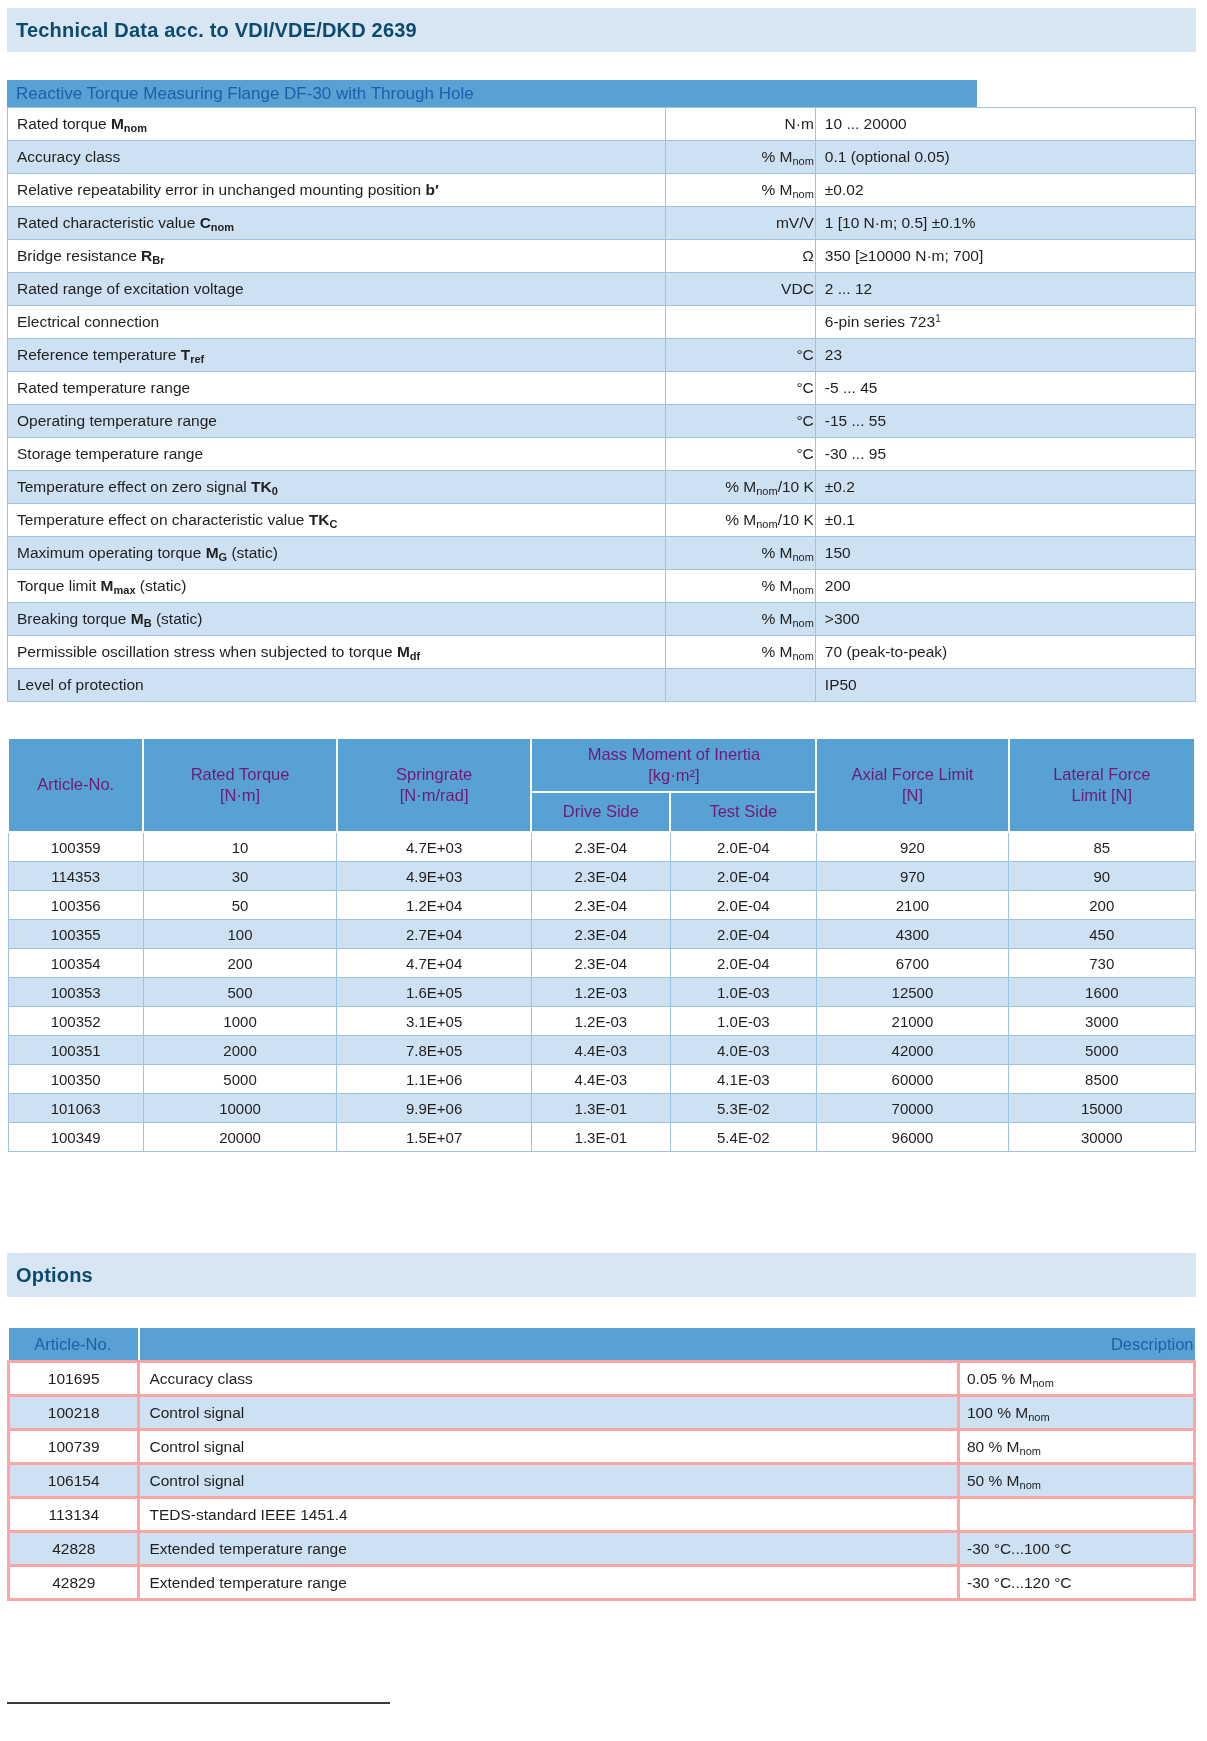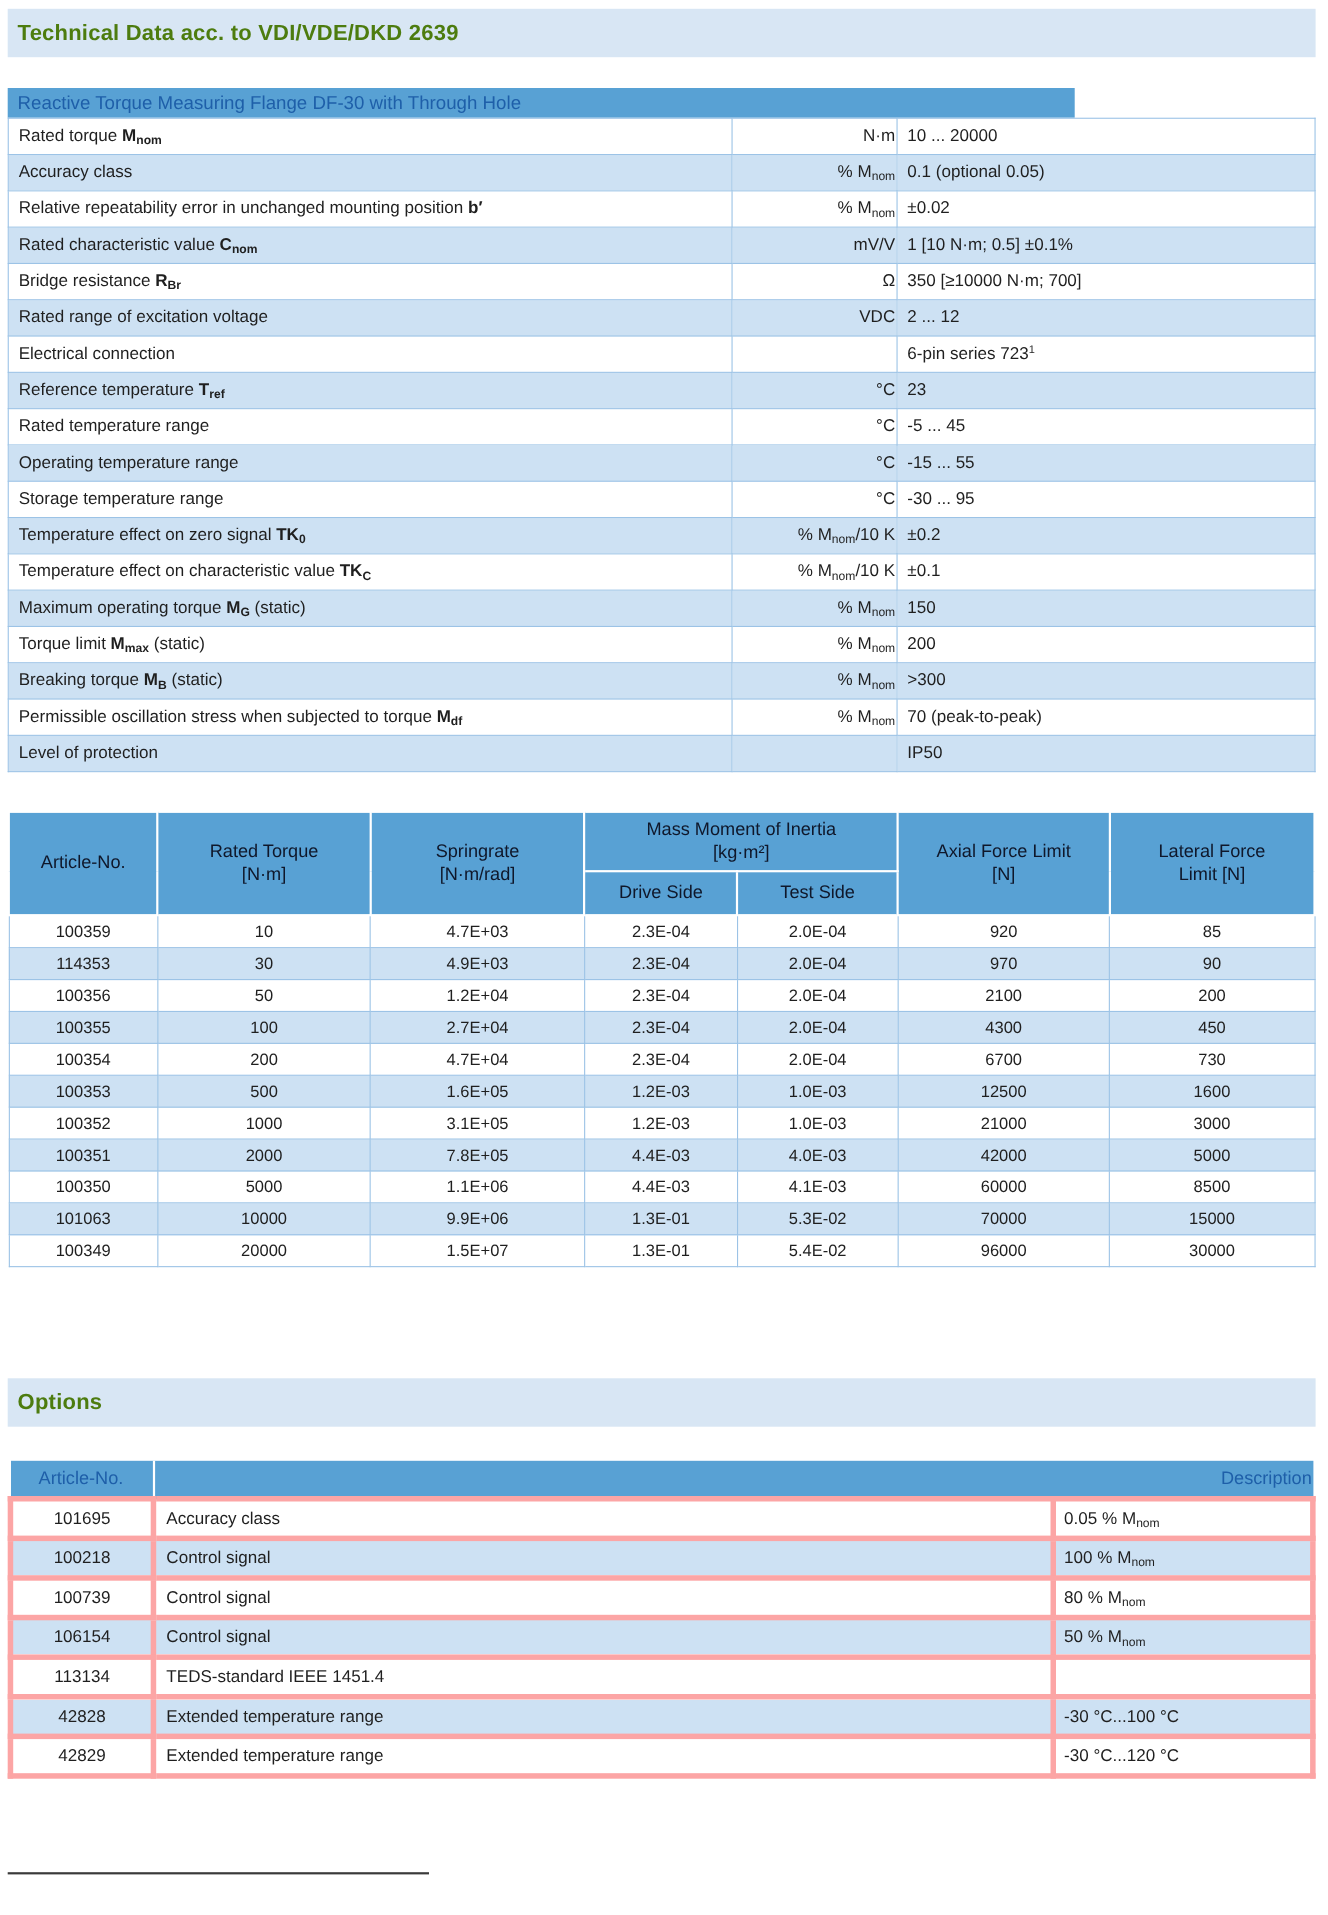--- a/index.html
+++ b/index.html
@@ -6,21 +6,21 @@
   body{
     width:1207px;height:1741px;position:relative;background:#ffffff;
     font-family:"Liberation Sans", sans-serif;color:#1f1f1f;
     -webkit-font-smoothing:antialiased;
   }
   .band{
     position:absolute;left:7px;width:1189px;height:44px;
     background:#d8e6f4;display:flex;align-items:center;
   }
   .band h1,.band h2{
-    margin:0;padding:0 0 0 9px;font-size:20px;font-weight:bold;color:#4d7c0f;letter-spacing:0.2px;
+    margin:0;padding:0 0 0 9px;font-size:20px;font-weight:bold;color:#0c4a6e;letter-spacing:0.2px;
   }
   #title-band{top:8px;}
   #options-band{top:1253px;}
 
   
   #spec-section{position:absolute;top:80px;left:7px;width:970px;}
   .table-title{
     height:27px;line-height:27px;background:#58a1d4;color:#1e5fa9;
     font-size:17px;padding-left:9px;
   }
@@ -31,39 +31,39 @@
   #spec-table td.param{padding-left:9px;}
   #spec-table td.unit{text-align:right;}
   #spec-table td.value{padding-left:9px;}
   #spec-table tr:nth-child(even){background:#cde1f3;}
   sub{font-size:11px;vertical-align:-3px;line-height:0;}
   sup{font-size:10px;vertical-align:5px;line-height:0;}
 
   
   #ratings-section{position:absolute;top:737px;left:7px;width:1189px;}
   #ratings-table th{
-    background:#58a1d4;color:#0f172a;font-weight:normal;font-size:16.5px;
+    background:#58a1d4;color:#701a75;font-weight:normal;font-size:16.5px;
     border:2px solid #ffffff;text-align:center;padding:0 21px;line-height:1.3;
   }
   #ratings-table thead tr:first-child th{height:52px;}
   #ratings-table thead tr:last-child th{height:38px;}
   #ratings-table tbody td{
     height:26px;border:1px solid #9cc3e6;font-size:15px;text-align:center;white-space:nowrap;
   }
   #ratings-table tbody tr:nth-child(even){background:#cde1f3;}
 
   
   #options-section{position:absolute;top:1328px;left:7px;width:1189px;}
   #options-table th{
     background:#58a1d4;color:#1e5fa9;font-weight:normal;font-size:16.5px;
     height:30px;text-align:right;padding-left:9px;
   }
   #options-table th.article{text-align:center;padding-left:0;border-right:2px solid #ffffff;}
   #options-table tbody td{
-    height:29px;border:5px solid #fca5a5;font-size:15.5px;white-space:nowrap;overflow:hidden;
+    height:29px;border:3px solid #fca5a5;font-size:15.5px;white-space:nowrap;overflow:hidden;
   }
   #options-table td.article{text-align:center;}
   #options-table td.description{padding-left:9px;}
   #options-table td.value{padding-left:7px;}
   #options-table tbody tr:nth-child(even){background:#cde1f3;}
 
   
   #footnote-rule{position:absolute;top:1702px;left:7px;width:383px;border-top:2px solid #3a3a3a;}
   #footnote{position:absolute;top:1757px;left:8px;font-size:14.5px;color:#1c1c1c;}
   #footnote sup{margin-right:4px;}

